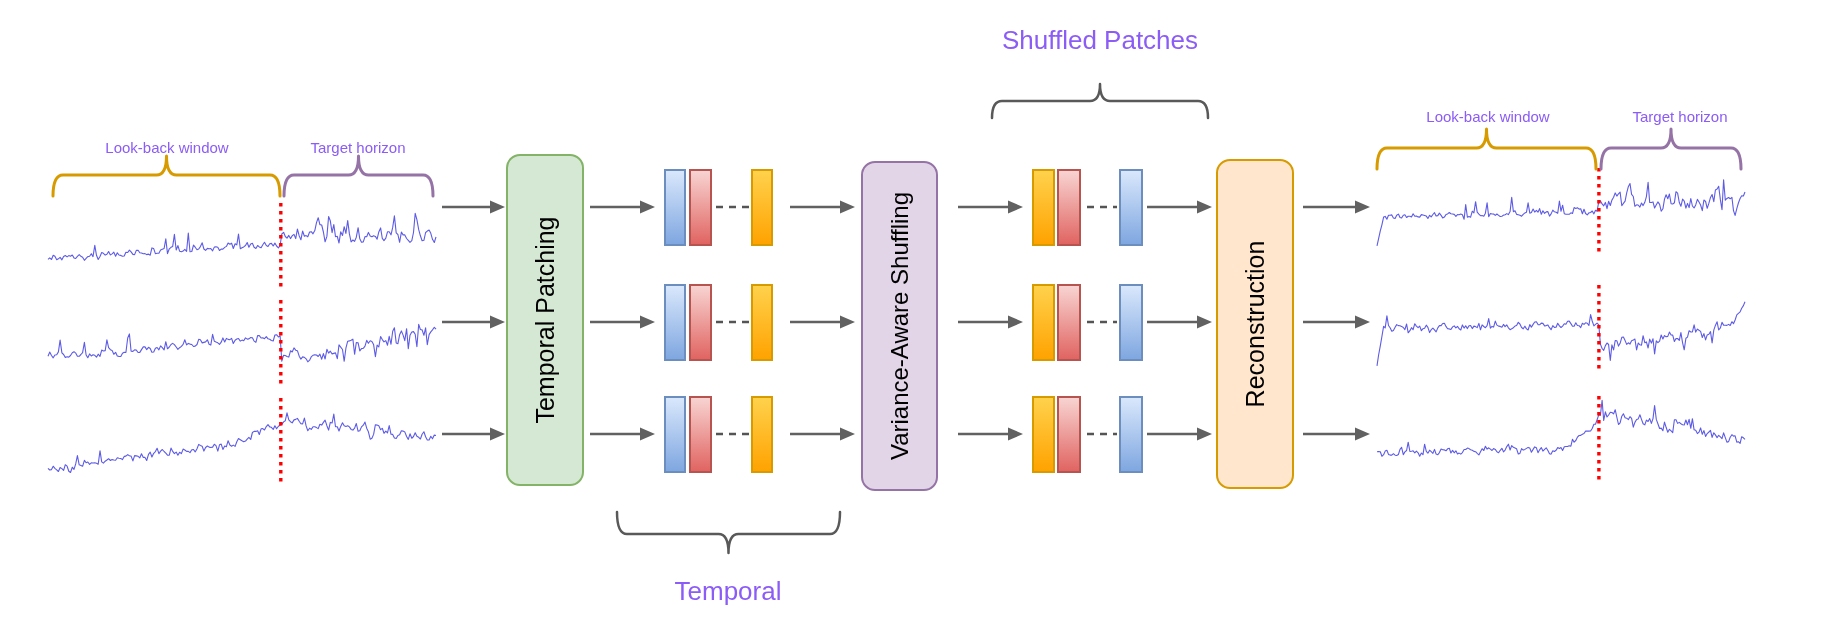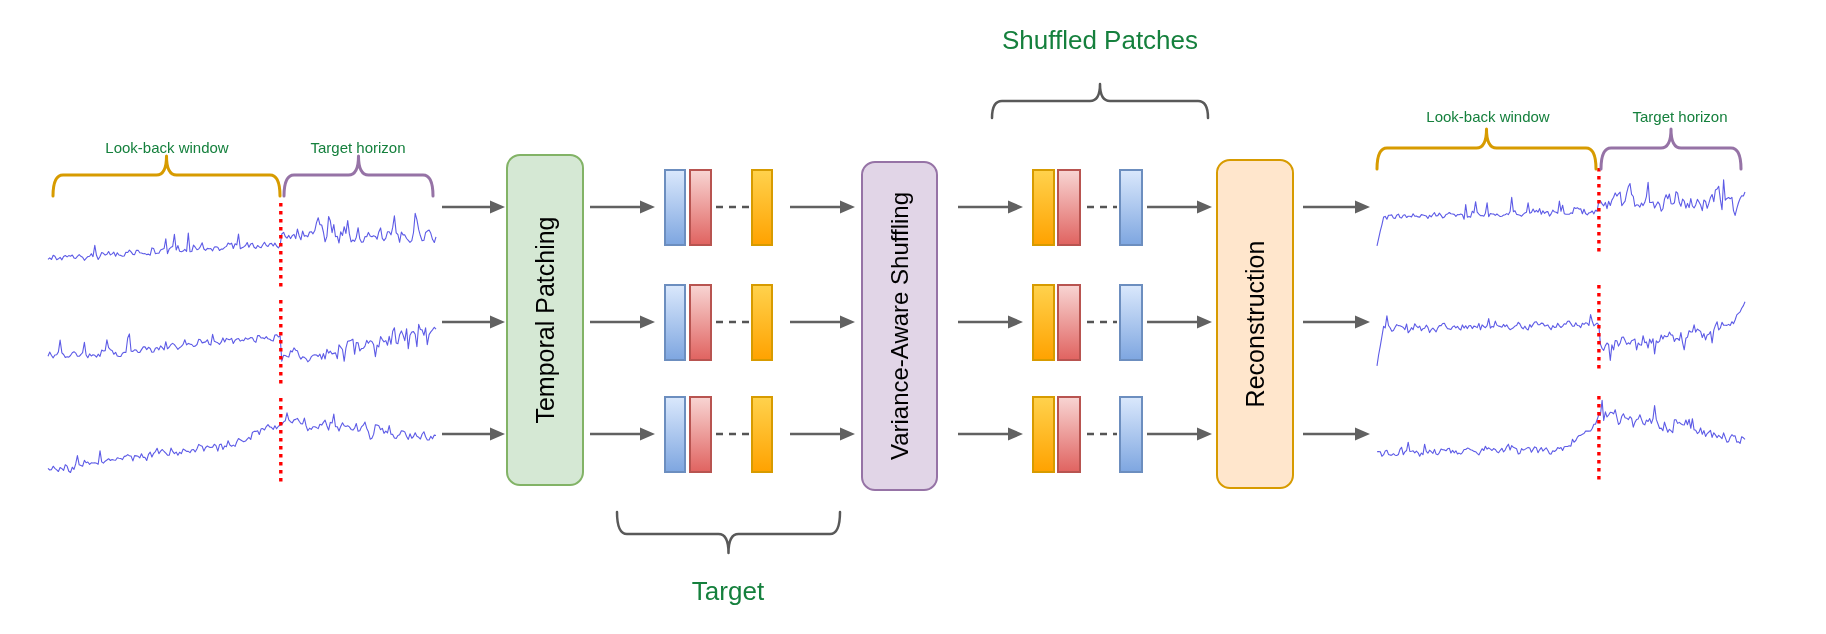--- a/index.html
+++ b/index.html
@@ -1,21 +1,21 @@
 <!DOCTYPE html>
 <html><head>
 <meta charset="utf-8">
 <style>
   html,body{margin:0;padding:0;background:#ffffff;}
   .canvas{
     position:relative;width:1826px;height:634px;background:#ffffff;overflow:hidden;
     font-family:"Liberation Sans","DejaVu Sans",sans-serif;color:#000;
   }
   #diagram-svg{position:absolute;left:0;top:0;}
-  .lbl{position:absolute;text-align:center;white-space:nowrap;color:#15803d;}
+  .lbl{position:absolute;text-align:center;white-space:nowrap;color:#8b5cf6;}
   .lbl-sm{font-size:15px;line-height:20px;}
   .lbl-lg{font-size:26px;line-height:30px;}
   .box-lbl{
     position:absolute;font-size:25px;line-height:34px;height:34px;width:320px;
     text-align:center;transform:rotate(-90deg);white-space:nowrap;
   }
 </style>
 </head>
 <body>
 
@@ -177,18 +177,18 @@
       <path d="M 1601,169 Q 1601,148 1611,148 L 1661,148 Q 1671,148 1671,129 Q 1671,148 1681,148 L 1731,148 Q 1741,148 1741,169" fill="none" stroke="#9673a6" stroke-width="3" stroke-linecap="round" stroke-linejoin="round"></path>
       <path d="M 992,118 Q 992,101 1002,101 L 1090,101 Q 1100,101 1100,84 Q 1100,101 1110,101 L 1198,101 Q 1208,101 1208,118" fill="none" stroke="#595959" stroke-width="2.5" stroke-linecap="round" stroke-linejoin="round"></path>
       <path d="M 617,512 Q 617,534 627,534 L 718.5,534 Q 728.5,534 728.5,553 Q 728.5,534 738.5,534 L 830,534 Q 840,534 840,512" fill="none" stroke="#595959" stroke-width="2.5" stroke-linecap="round" stroke-linejoin="round"></path>
     </svg>
 
   <div class="lbl lbl-sm" style="left:47px;top:138px;width:240px;">Look-back window</div>
   <div class="lbl lbl-sm" style="left:238px;top:138px;width:240px;">Target horizon</div>
   <div class="lbl lbl-sm" style="left:1368px;top:107px;width:240px;">Look-back window</div>
   <div class="lbl lbl-sm" style="left:1560px;top:107px;width:240px;">Target horizon</div>
   <div class="lbl lbl-lg" style="left:950px;top:25px;width:300px;">Shuffled Patches</div>
-  <div class="lbl lbl-lg" style="left:603px;top:576px;width:250px;">Target</div>
+  <div class="lbl lbl-lg" style="left:603px;top:576px;width:250px;">Temporal</div>
 
   <div class="box-lbl" style="left:385px;top:303px;">Temporal Patching</div>
   <div class="box-lbl" style="left:740px;top:309px;font-size:24px;">Variance-Aware Shuffling</div>
   <div class="box-lbl" style="left:1095px;top:307px;">Reconstruction</div>
 </div>
 
 </body></html>

